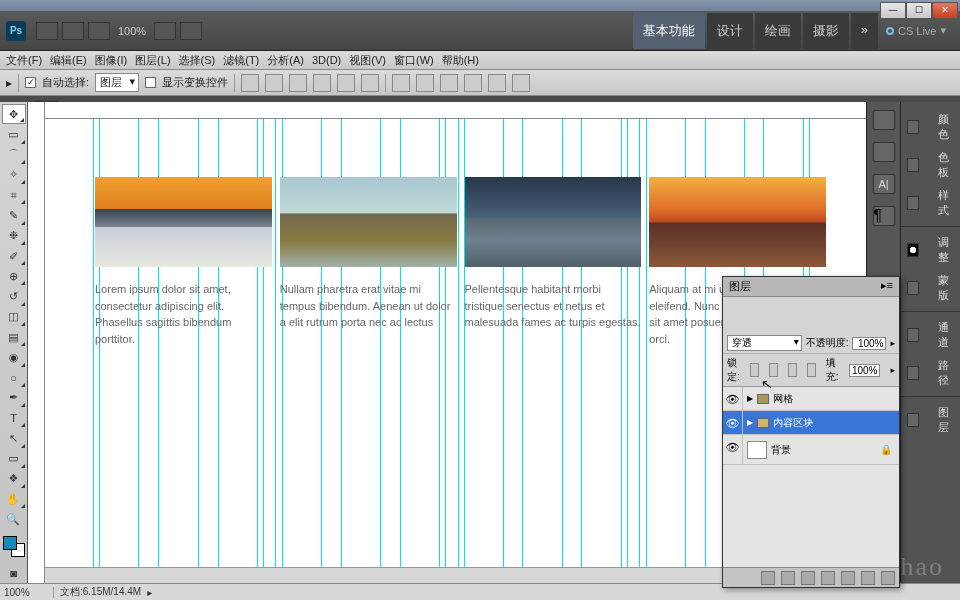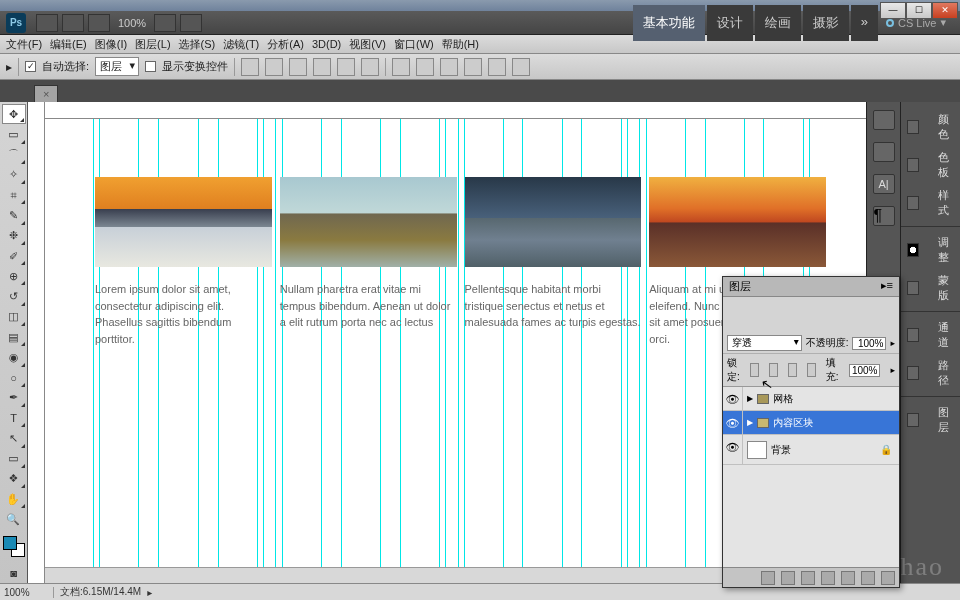--- a/index.html
+++ b/index.html
@@ -3,21 +3,21 @@
 <meta charset="utf-8">
 <style>
 * { margin: 0; padding: 0; box-sizing: border-box; font-family: "Microsoft YaHei", Tahoma, sans-serif; }
 body { background: #4a4a4a; width: 960px; height: 600px; overflow: hidden; position: relative; }
 
 .titlebar { height: 11px; background: linear-gradient(#8a9aad,#6f829c); }
 .win-controls { position: absolute; right: 2px; top: 2px; display: flex; }
 .win-btn { width: 26px; height: 17px; background: linear-gradient(#e8e8e8,#c8c8c8); border: 1px solid #555; font-size: 9px; text-align: center; line-height: 15px; }
 .win-btn.close { background: linear-gradient(#e07860,#c84020); color: #fff; }
 
-.topbar { height: 24px; background: linear-gradient(#5a5a5a,#454545); display: flex; align-items: center; padding: 0 6px; border-bottom: 1px solid #222; }
+.topbar { height: 40px; background: linear-gradient(#5a5a5a,#454545); display: flex; align-items: center; padding: 0 6px; border-bottom: 1px solid #222; }
 .ps-logo { width: 20px; height: 20px; background: #0a3c5a; border-radius: 3px; color: #8ecae6; font-size: 10px; font-weight: bold; text-align: center; line-height: 20px; margin-right: 8px; }
 .top-spacer { flex: 1; }
 .top-tabs { display: flex; gap: 2px; }
 .top-tab { padding: 9px 10px; font-size: 13px; color: #ccc; background: #3a3a3a; }
 .top-tab.active { background: #556070; color: #fff; }
 .cslive { color: #aaa; font-size: 11px; margin: 0 8px; display: flex; align-items: center; gap: 4px; }
 .cslive-dot { width: 8px; height: 8px; border: 2px solid #7ac0e0; border-radius: 50%; }
 .top-icon { width: 22px; height: 18px; margin: 0 2px; background: #555; border: 1px solid #333; }
 
 .menubar { height: 19px; background: linear-gradient(#dcdcdc,#c7c7c7); display: flex; align-items: center; padding: 0 6px; font-size: 11px; color: #222; gap: 8px; border-bottom: 1px solid #888; }

